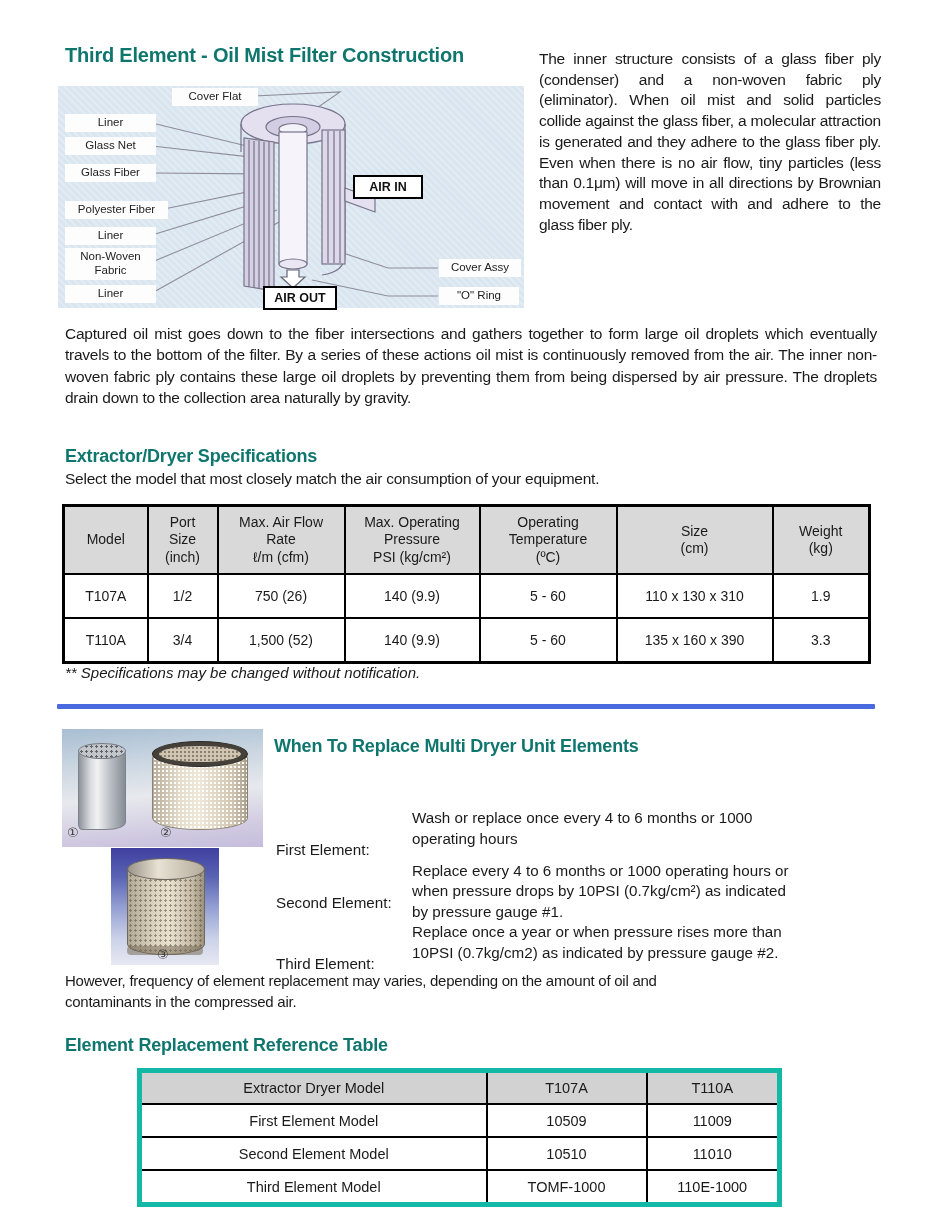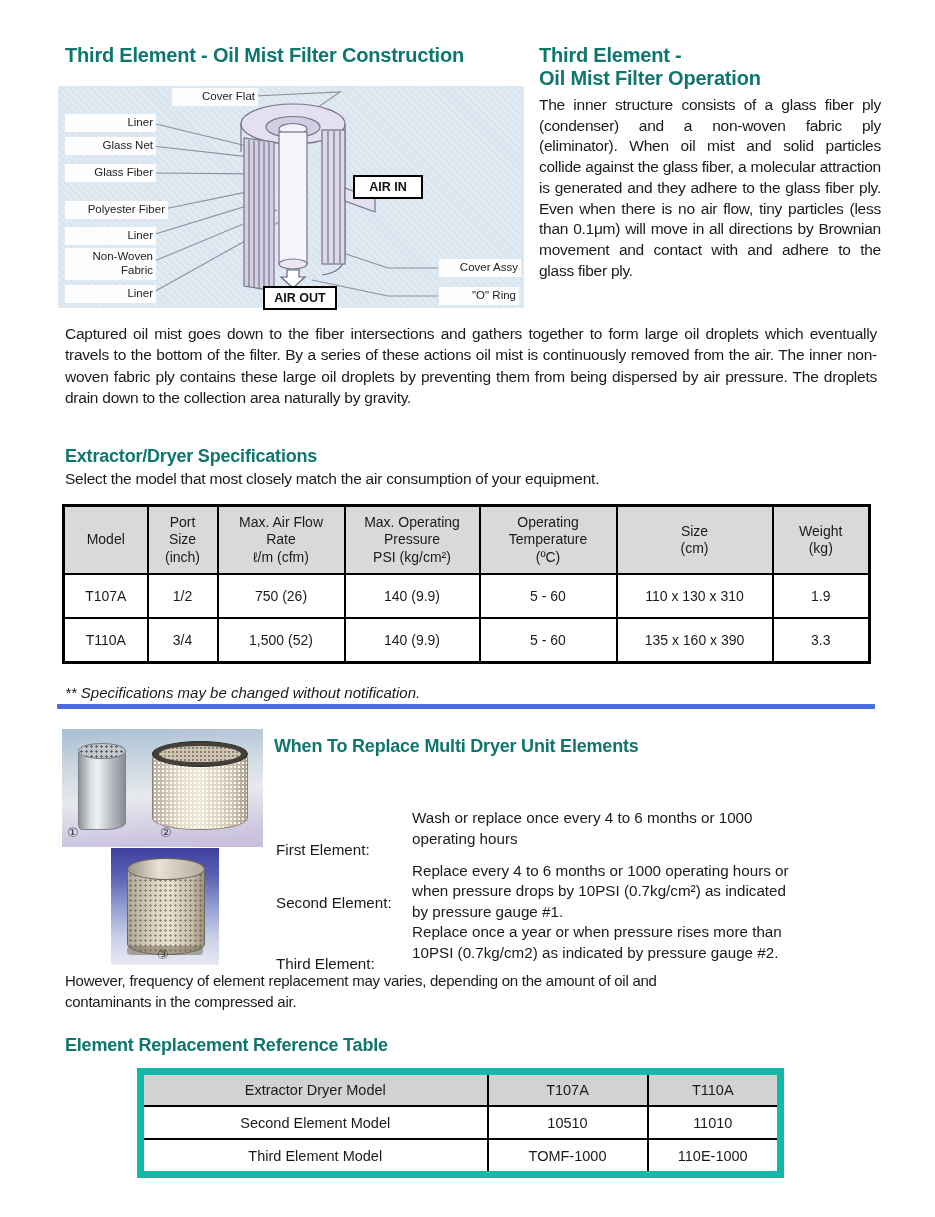--- a/index.html
+++ b/index.html
@@ -9,32 +9,32 @@
   h1,h2,p{margin:0;}
   .red{color:#0f766e;font-weight:bold;}
   .title-main{font-size:20px;letter-spacing:-0.2px;}
   .sec-title{font-size:18px;letter-spacing:-0.2px;}
   .just{text-align:justify;}
   .narrow{letter-spacing:-0.25px;}
   .preline{white-space:pre-line;}
 
   
   .diagram{background:#d9e5ef;background-image:repeating-linear-gradient(45deg,rgba(255,255,255,.25) 0 2px,rgba(0,0,0,0) 2px 5px);}
-  .dlabel{position:absolute;background:#fdfdfd;font-size:11.5px;line-height:1.2;text-align:right;
+  .dlabel{position:absolute;background:#fdfdfd;font-size:11.5px;line-height:1.2;text-align:center;
           padding:2px 3px;color:#222;}
   .dbox{position:absolute;background:#fff;border:2px solid #000;font-weight:bold;font-size:12.5px;
         text-align:center;padding:3px 2px;color:#111;}
 
   
   table{border-collapse:collapse;}
   .spec-table{position:absolute;left:62px;top:504px;border:3px solid #000;table-layout:fixed;width:806px;font-size:14px;}
   .spec-table th,.spec-table td{border:2px solid #000;text-align:center;vertical-align:middle;font-weight:normal;padding:0 2px;}
   .spec-table th{background:#d9d9d9;height:66px;white-space:pre-line;line-height:1.25;}
   .spec-table td{height:42px;background:#fff;}
-  .ref-table{position:absolute;left:137px;top:1068px;border:7px solid #14b8a6;table-layout:fixed;width:640px;font-size:14.5px;}
+  .ref-table{position:absolute;left:137px;top:1068px;border:5px solid #14b8a6;table-layout:fixed;width:640px;font-size:14.5px;}
   .ref-table th,.ref-table td{border:2px solid #000;text-align:center;vertical-align:middle;font-weight:normal;padding:0 2px;}
   .ref-table th{background:#d2d2d2;height:30px;}
   .ref-table td{height:31px;background:#fff;}
 
   
   .defrow{display:flex;font-size:15.2px;line-height:20.5px;}
   .term{width:136px;flex:none;margin-top:32px;}
   .desc{flex:1;white-space:pre-line;}
 
   
@@ -117,24 +117,20 @@
     <div class="dlabel" style="left:7px;top:141px;width:85px;">Liner</div>
     <div class="dlabel" style="left:7px;top:162px;width:85px;">Non-Woven Fabric</div>
     <div class="dlabel" style="left:7px;top:199px;width:85px;">Liner</div>
     <div class="dbox" style="left:295px;top:89px;width:62px;">AIR IN</div>
     <div class="dbox" style="left:205px;top:200px;width:66px;">AIR OUT</div>
     <div class="dlabel" style="left:381px;top:173px;width:76px;">Cover Assy</div>
     <div class="dlabel" style="left:381px;top:201px;width:74px;">"O" Ring</div>
   </div>
 
   <div class="abs" style="left:539px;top:44px;width:342px;">
-    <h2 class="red" style="font-size:20px;line-height:23px;letter-spacing:-0.2px;">
-      <div>Third Element -</div>
-      <div>Oil Mist Filter Operation</div>
-    </h2>
     <p class="just narrow" style="margin-top:5px;font-size:15.5px;line-height:20.7px;">The inner structure consists of a glass fiber ply (condenser) and a non-woven fabric ply (eliminator). When oil mist and solid particles collide against the glass fiber, a molecular attraction is generated and they adhere to the glass fiber ply. Even when there is no air flow, tiny particles (less than 0.1μm) will move in all directions by Brownian movement and contact with and adhere to the glass fiber ply.</p>
   </div>
 
   <p class="abs just narrow" style="left:65px;top:323px;width:812px;font-size:15.5px;line-height:21.4px;">Captured oil mist goes down to the fiber intersections and gathers together to form large oil droplets which eventually travels to the bottom of the filter. By a series of these actions oil mist is continuously removed from the air. The inner non-woven fabric ply contains these large oil droplets by preventing them from being dispersed by air pressure. The droplets drain down to the collection area naturally by gravity.</p>
 
   <h2 class="abs red sec-title" style="left:65px;top:446px;">Extractor/Dryer Specifications</h2>
   <p class="abs narrow" style="left:65px;top:470px;font-size:15.5px;">Select the model that most closely match the air consumption of your equipment.</p>
 
   <table class="spec-table">
     <colgroup>
@@ -182,21 +178,21 @@
         <td>3/4</td>
         <td>1,500 (52)</td>
         <td>140 (9.9)</td>
         <td>5 - 60</td>
         <td>135 x 160 x 390</td>
         <td>3.3</td>
       </tr>
     </tbody>
   </table>
 
-  <p class="abs" style="left:65px;top:684px;font-size:15px;font-style:italic;">** Specifications may be changed without notification.</p>
+  <p class="abs" style="left:65px;top:664px;font-size:15px;font-style:italic;">** Specifications may be changed without notification.</p>
 
   <div class="divider"></div>
 
   <div class="abs photo1" style="left:62px;top:729px;width:201px;height:118px;">
     <div class="cyl1-body"></div>
     <div class="cyl1-top"></div>
     <div class="cyl2-body"></div>
     <div class="cyl2-top">
         <div class="cyl2-top-in"></div>
       </div>
@@ -244,20 +240,25 @@
       </colgroup>
     <thead>
       <tr>
         <th>Extractor Dryer Model</th>
         <th>T107A</th>
         <th>T110A</th>
       </tr>
     </thead>
     <tbody>
       <tr>
+        <td>First Element Model</td>
+        <td>10509</td>
+        <td>11009</td>
+      </tr>
+      <tr>
         <td>Second Element Model</td>
         <td>10510</td>
         <td>11010</td>
       </tr>
       <tr>
         <td>Third Element Model</td>
         <td>TOMF-1000</td>
         <td>110E-1000</td>
       </tr>
     </tbody>

